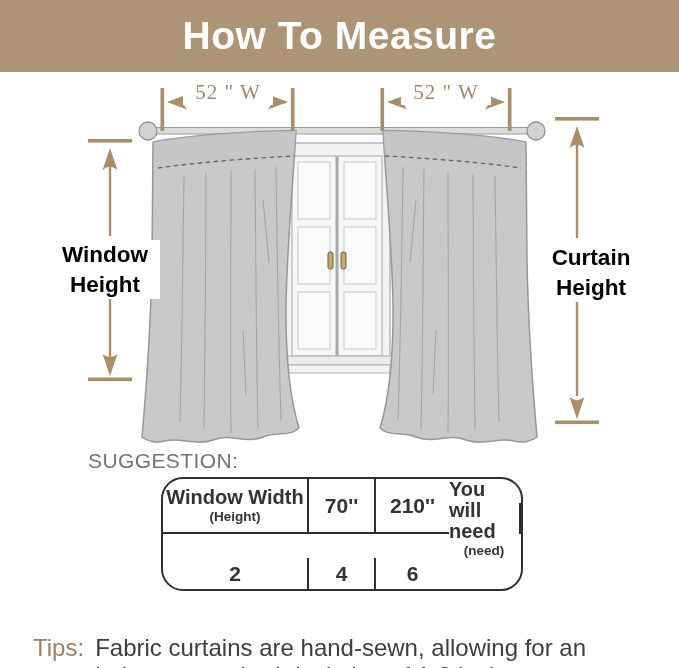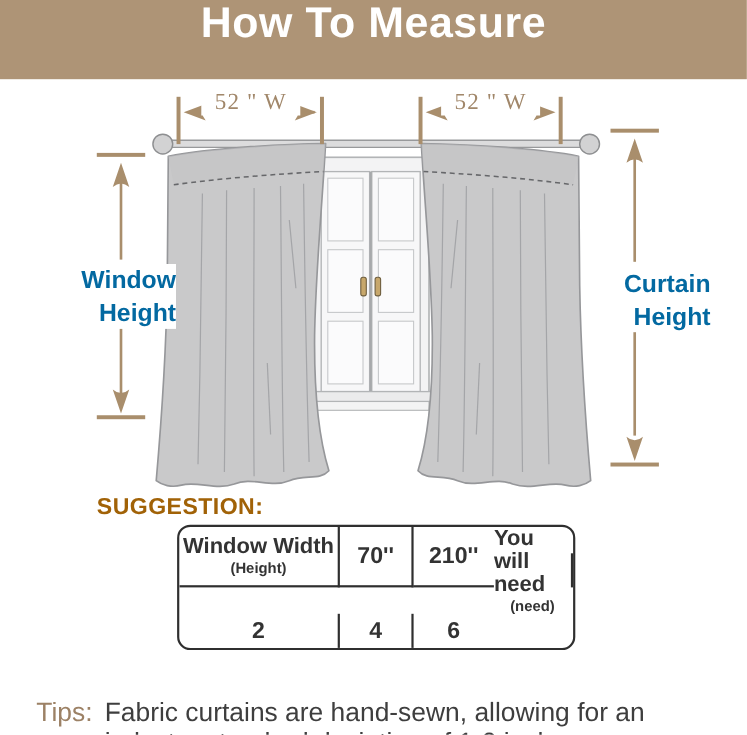--- a/index.html
+++ b/index.html
@@ -2,43 +2,43 @@
 <html><head>
 <meta charset="utf-8">
 <style>
   * { margin:0; padding:0; box-sizing:border-box; }
   html,body { width:679px; height:668px; background:#ffffff; overflow:hidden;
               font-family:"Liberation Sans", sans-serif; }
   .page { position:relative; width:679px; height:668px; background:#fff; }
 
   
   .header { position:absolute; left:0; top:0; width:679px; height:72px;
-            background:#ae9476; display:flex; align-items:flex-start; justify-content:center; }
+            background:#ae9476; display:flex; align-items:center; justify-content:center; }
   .header h1 { color:#ffffff; font-size:39px; font-weight:bold; letter-spacing:.5px; }
 
   
   .illus { position:absolute; left:0; top:0; width:679px; height:668px; pointer-events:none; }
 
   
   .w-label { position:absolute; width:90px; text-align:center;
              font-family:"Liberation Serif", serif; font-size:21px; color:#a1876a;
              letter-spacing:1px; background:#fff; }
   .w-label.left  { left:183px; top:80px; }
   .w-label.right { left:401px; top:80px; }
-  .v-label { position:absolute; width:110px; text-align:right; font-weight:bold;
-             font-size:22.5px; line-height:1.32; color:#0369a1; white-space:pre-line;
+  .v-label { position:absolute; width:110px; text-align:center; font-weight:bold;
+             font-size:22.5px; line-height:1.32; color:#000000; white-space:pre-line;
              background:#fff; }
   .v-label.win { left:50px;  top:240px; }
   .v-label.cur { left:536px; top:243px; }
 
   
   .suggestion-label { position:absolute; left:88px; top:449px; font-size:21px;
-                      font-weight:bold; color:#a16207; letter-spacing:.4px; }
+                      font-weight:normal; color:#737373; letter-spacing:.4px; }
   .spec-table { position:absolute; left:161px; top:477px; width:362px; height:114px;
-                border:2px solid #2f2f2f; border-radius:12px; overflow:hidden; background:#fff;
+                border:2px solid #2f2f2f; border-radius:22px; overflow:hidden; background:#fff;
                 display:grid; grid-template-columns:146px 67px 73px 72px;
                 grid-template-rows:55px 55px; }
   .cell { display:flex; flex-direction:column; align-items:center; justify-content:center;
           border-right:2px solid #2f2f2f; border-bottom:2px solid #2f2f2f; color:#333; }
   .cell.last-col { border-right:none; }
   .cell.last-row { border-bottom:none;margin-top:24px; }
   .cell .hd  { font-size:20px; font-weight:bold; line-height:1.05; }
   .cell .sub { font-size:13.5px; font-weight:600; margin-top:1px; }
   .cell .val { font-size:21px; font-weight:700; }
   .cell .num { font-size:21px; font-weight:600; }

